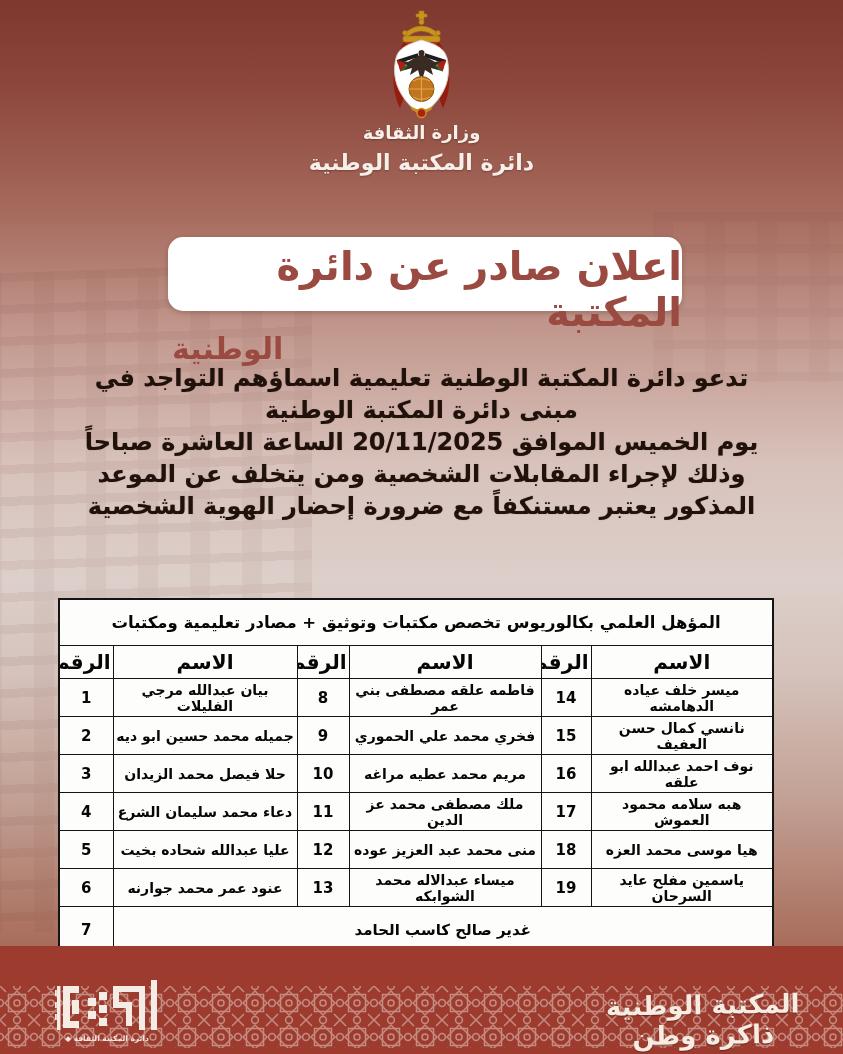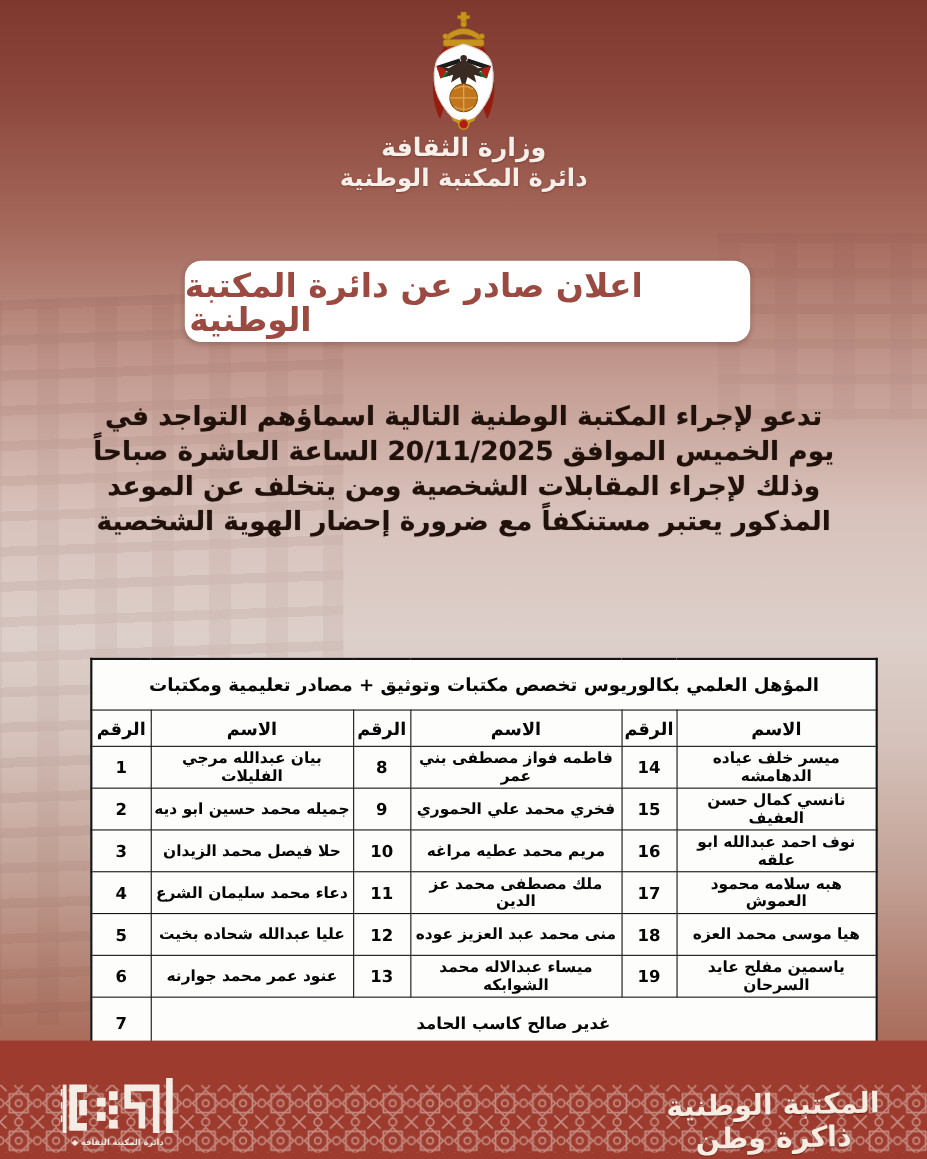--- a/index.html
+++ b/index.html
@@ -17,49 +17,49 @@
     background:
       repeating-linear-gradient(180deg, rgba(92,42,34,.65) 0 9px, transparent 9px 32px),
       repeating-linear-gradient(90deg, rgba(92,42,34,.5) 0 20px, transparent 20px 52px);
   }
   .ghost.left{left:-18px; top:268px; width:330px; height:660px; transform:skewY(-2deg);}
   .ghost.right{right:0; top:212px; width:190px; height:170px; opacity:.07;}
 
   .emblem{position:absolute; left:374px; top:10px;}
   .hdr-line{position:absolute; left:0; width:843px; text-align:center; color:#f7f0ea;
     font-weight:bold; text-shadow:0 1px 2px rgba(60,15,10,.35); direction:rtl;}
-  .hdr-ministry{top:122px; font-size:23px;}
+  .hdr-ministry{top:122px; font-size:18px;}
   .hdr-dept{top:150px; font-size:22px;}
 
   .banner{
     position:absolute; left:168px; top:237px; width:514px; height:74px;
     background:#ffffff; border-radius:15px; box-shadow:0 2px 5px rgba(70,25,18,.25);
     color:#9a4a40; font-weight:bold; direction:rtl;
   }
-  .banner .l1{text-align:left; font-size:30px; margin-top:6px;}
+  .banner .l1{text-align:right; font-size:40px; margin-top:6px;}
   .banner .l2{text-align:left; font-size:30px; padding-left:4px; margin-top:-4px;}
 
   .body-text{
     position:absolute; left:40px; top:362px; width:763px;
     direction:rtl; text-align:center; color:#20110b;
     font-weight:bold; font-size:24px; line-height:32px;
     text-shadow:0 0 1px rgba(32,17,11,.4);
   }
 
   table.roster{
-    position:absolute; left:82px; top:598px; width:714px;
+    position:absolute; left:58px; top:598px; width:714px;
     border-collapse:collapse; background:#fdfdfc; table-layout:fixed;
     border:2px solid #141414;
   }
   table.roster td{
     border:1.5px solid #141414; text-align:center; vertical-align:middle;
     direction:rtl; font-weight:bold; color:#060606; padding:0 2px; overflow:hidden;
   }
   td.t-title{height:45px; font-size:16.5px;}
-  td.t-head{height:32px; font-size:16px;margin-left:13px;}
+  td.t-head{height:32px; font-size:20px;margin-left:13px;}
   td.t-num{height:37px; font-size:15px;}
   td.t-name{height:37px; font-size:14px;margin-left:48px;}
   td.t-span{height:46px; font-size:15px;}
 
   .footer{
     position:absolute; left:0; top:946px; width:843px; height:108px;
     background:#9d3b2e;
   }
   .pattern-band{position:absolute; left:0; top:40px; width:843px; height:62px;}
   .nl-logo{position:absolute; left:55px; top:34px;}
@@ -125,21 +125,22 @@
 
   <div class="hdr-line hdr-ministry">وزارة الثقافة</div>
   <div class="hdr-line hdr-dept">دائرة المكتبة الوطنية</div>
 
   <div class="banner">
     <div class="l1">اعلان صادر عن دائرة المكتبة</div>
     <div class="l2">الوطنية</div>
   </div>
 
   <div class="body-text">
-      <div>تدعو لإجراء المكتبة الوطنية التالية اسماؤهم التواجد في</div>
+      <div>تدعو دائرة المكتبة الوطنية تعليمية اسماؤهم التواجد في</div>
+      <div>مبنى دائرة المكتبة الوطنية</div>
       <div>يوم الخميس الموافق 20/11/2025 الساعة العاشرة صباحاً</div>
       <div>وذلك لإجراء المقابلات الشخصية ومن يتخلف عن الموعد</div>
       <div>المذكور يعتبر مستنكفاً مع ضرورة إحضار الهوية الشخصية</div>
     </div>
 
   <table class="roster">
     <colgroup>
       <col style="width:54px">
         <col style="width:184px">
       <col style="width:52px">
@@ -156,21 +157,21 @@
           <td class="t-head">الاسم</td>
           <td class="t-head">الرقم</td>
           <td class="t-head">الاسم</td>
           <td class="t-head">الرقم</td>
           <td class="t-head">الاسم</td>
         </tr>
         <tr>
           <td class="t-num">1</td>
           <td class="t-name">بيان عبدالله مرجي الفليلات</td>
           <td class="t-num">8</td>
-          <td class="t-name">فاطمه فواز مصطفى بني عمر</td>
+          <td class="t-name">فاطمه علقه مصطفى بني عمر</td>
           <td class="t-num">14</td>
           <td class="t-name">ميسر خلف عياده الدهامشه</td>
         </tr>
         <tr>
           <td class="t-num">2</td>
           <td class="t-name">جميله محمد حسين ابو ديه</td>
           <td class="t-num">9</td>
           <td class="t-name">فخري محمد علي الحموري</td>
           <td class="t-num">15</td>
           <td class="t-name">نانسي كمال حسن العفيف</td>

